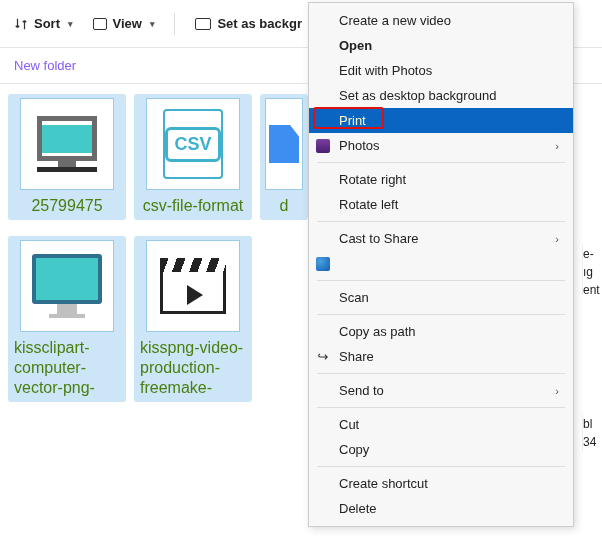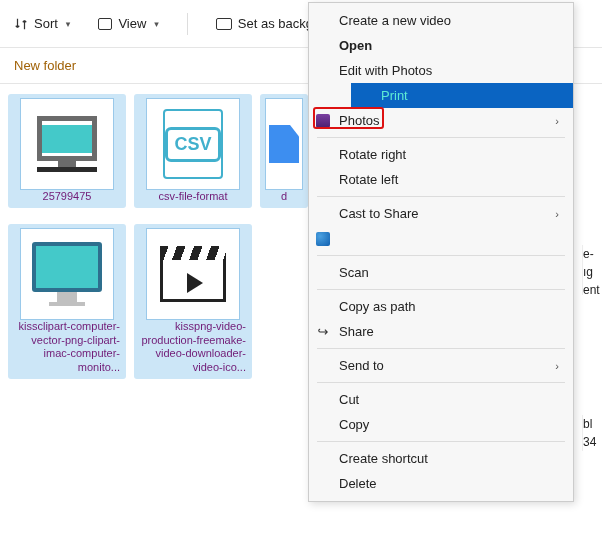--- a/index.html
+++ b/index.html
@@ -1,48 +1,48 @@
 <!DOCTYPE html>
 <html><head>
 <meta charset="utf-8">
 <style>
 * { margin:0; padding:0; box-sizing:border-box; font-family:"Segoe UI",Arial,sans-serif; }
 body { background:#fff; width:602px; height:544px; overflow:hidden; position:relative; }
-.toolbar { display:flex; align-items:center; height:48px; padding:0 14px; gap:28px; border-bottom:1px solid #e5e5e5; }
+.toolbar { display:flex; align-items:center; height:48px; padding:0 14px; gap:20px; border-bottom:1px solid #e5e5e5;font-weight:bold; }
 .tb-btn { display:flex; align-items:center; gap:6px; font-size:13px; color:#222; cursor:pointer; }
 .tb-btn .chev { font-size:9px; color:#555; margin-left:2px; }
 .icon-sort { width:14px; height:14px; }
 .icon-view { width:14px; height:12px; border:1.5px solid #333; border-radius:2px; position:relative; }
 .icon-bg { width:16px; height:12px; border:1.5px solid #333; border-radius:2px; position:relative; }
-.newfolder { padding:10px 14px; font-size:13px; color:#a16207; border-bottom:1px solid #e5e5e5; }
+.newfolder { padding:10px 14px; font-size:13px; color:#8b5cf6; border-bottom:1px solid #e5e5e5; }
 .grid { padding:10px 8px; display:flex; flex-wrap:wrap; gap:8px; align-content:flex-start; }
 .item { width:118px; display:flex; flex-direction:column; align-items:center; padding:4px; border-radius:3px; }
 .item.sel { background:#cce6f7; }
-.thumb { width:94px; height:92px; background:#fff; border:1px solid #ddd; display:flex; align-items:center; justify-content:center; }
+.thumb { width:94px; height:92px; background:#fff; border:1px solid #ddd; display:flex; align-items:center; justify-content:center; margin-bottom:6px; }
 .item.sel .thumb { border-color:#9ac9ea; }
-.item .name { font-size:11px; text-align:right; line-height:1.25; max-height:60px; overflow:hidden; color:#701a75; padding:0 2px; }
+.item .name { font-size:16px; text-align:left; line-height:1.25; max-height:60px; overflow:hidden; color:#4d7c0f; padding:0 2px; }
 .csv-badge { font-weight:bold; font-size:18px; color:#41b0cd; border:3px solid #41b0cd; border-radius:6px; padding:4px 6px; }
 .doc-ico { width:60px; height:70px; background:#fff; border:2px solid #41b0cd; border-radius:4px; position:relative; display:flex; align-items:center; justify-content:center; }
 .monitor { width:60px; height:45px; border:5px solid #6b6b6b; background:#fff; display:flex; align-items:center; justify-content:center; }
 .monitor .scr { width:100%; height:28px; background:#44c9c9; }
 .monitor2 { width:70px; height:50px; border:4px solid #2e6f8e; border-radius:3px; background:#44c9c9; position:relative; }
 .stand { width:18px; height:6px; background:#6b6b6b; margin:0 auto; }
 .clapper { width:66px; height:56px; border:3px solid #222; background:#fff; position:relative; }
 .clapper .top { position:absolute; top:-3px; left:-3px; right:-3px; height:14px; background:repeating-linear-gradient(110deg,#222 0 8px,#fff 8px 16px); }
 .clapper .play { position:absolute; top:24px; left:24px; width:0; height:0; border-left:16px solid #222; border-top:10px solid transparent; border-bottom:10px solid transparent; }
 .tag { width:30px; height:38px; background:#3d8ef0; clip-path:polygon(0 0,70% 0,100% 30%,100% 100%,0 100%); }
 .barcode { width:46px; height:66px; background:repeating-linear-gradient(90deg,#555 0 2px,#fff 2px 4px); }
 .partial { position:absolute; right:0; width:20px; background:#fff; border-left:1px solid #eee; }
 .partial .pt { font-size:12px; color:#222; padding:2px 0; text-align:left; }
 .ctx { position:absolute; top:2px; left:308px; width:266px; background:#f7f7f7; border:1px solid #ccc; box-shadow:2px 2px 8px rgba(0,0,0,0.15); padding:5px 0; }
 .ctx .row { display:flex; align-items:center; height:25px; padding:0 12px 0 30px; font-size:13px; color:#222; position:relative; cursor:default; }
 .ctx .row .sub { position:absolute; right:14px; font-size:11px; color:#555; }
 .ctx .row .ico { position:absolute; left:6px; width:16px; height:16px; display:flex; align-items:center; justify-content:center; }
 .ctx .sep { height:1px; background:#dcdcdc; margin:4px 8px; }
-.ctx .row.hi { background:#0a64c2; color:#5eead4;margin-left:42px; }
+.ctx .row.hi { background:#0a64c2; color:#fef9c3; }
 .hlbox { position:absolute; border:2px solid #d11; border-radius:3px; pointer-events:none; }
 .winrar-ico { width:14px; height:14px; background:linear-gradient(#7a3fa0,#4a1f70); border-radius:2px; }
 .def-ico { width:14px; height:14px; background:radial-gradient(circle at 30% 30%,#4aa0e0,#1060b0); border-radius:2px; }
 .share-ico { font-size:13px; color:#333; }
 </style>
 </head>
 <body>
 
 <div class="toolbar">
   <div class="tb-btn">
@@ -136,20 +136,23 @@
 <div class="ctx">
   <div class="row">
       <span>Create a new video</span>
     </div>
   <div class="row" style="font-weight:600">
       <span>Open</span>
     </div>
   <div class="row">
       <span>Edit with Photos</span>
     </div>
+  <div class="row">
+      <span>Set as desktop background</span>
+    </div>
   <div class="row hi">
       <span>Print</span>
     </div>
   <div class="row">
       <span class="ico">
         <span class="winrar-ico"></span>
       </span>
       <span>Photos</span>
       <span class="sub">›</span>
     </div>

